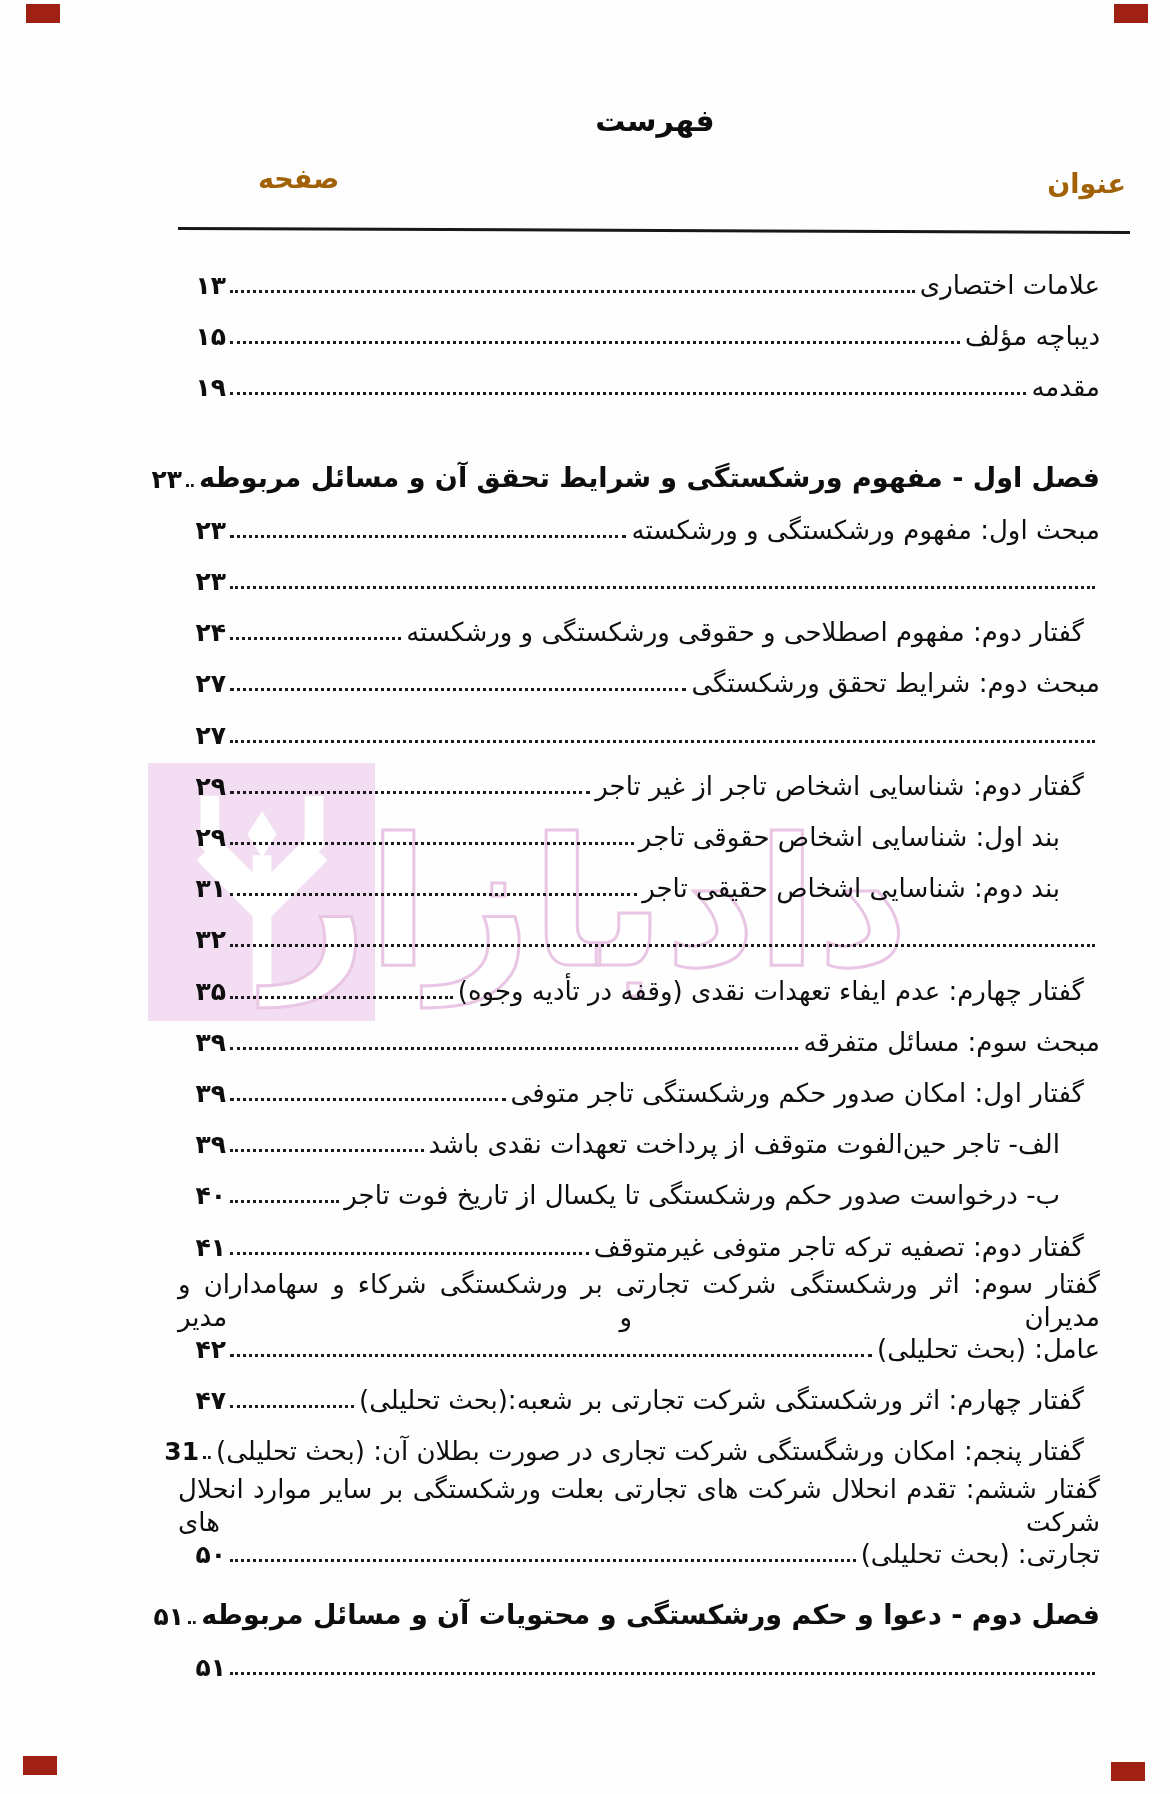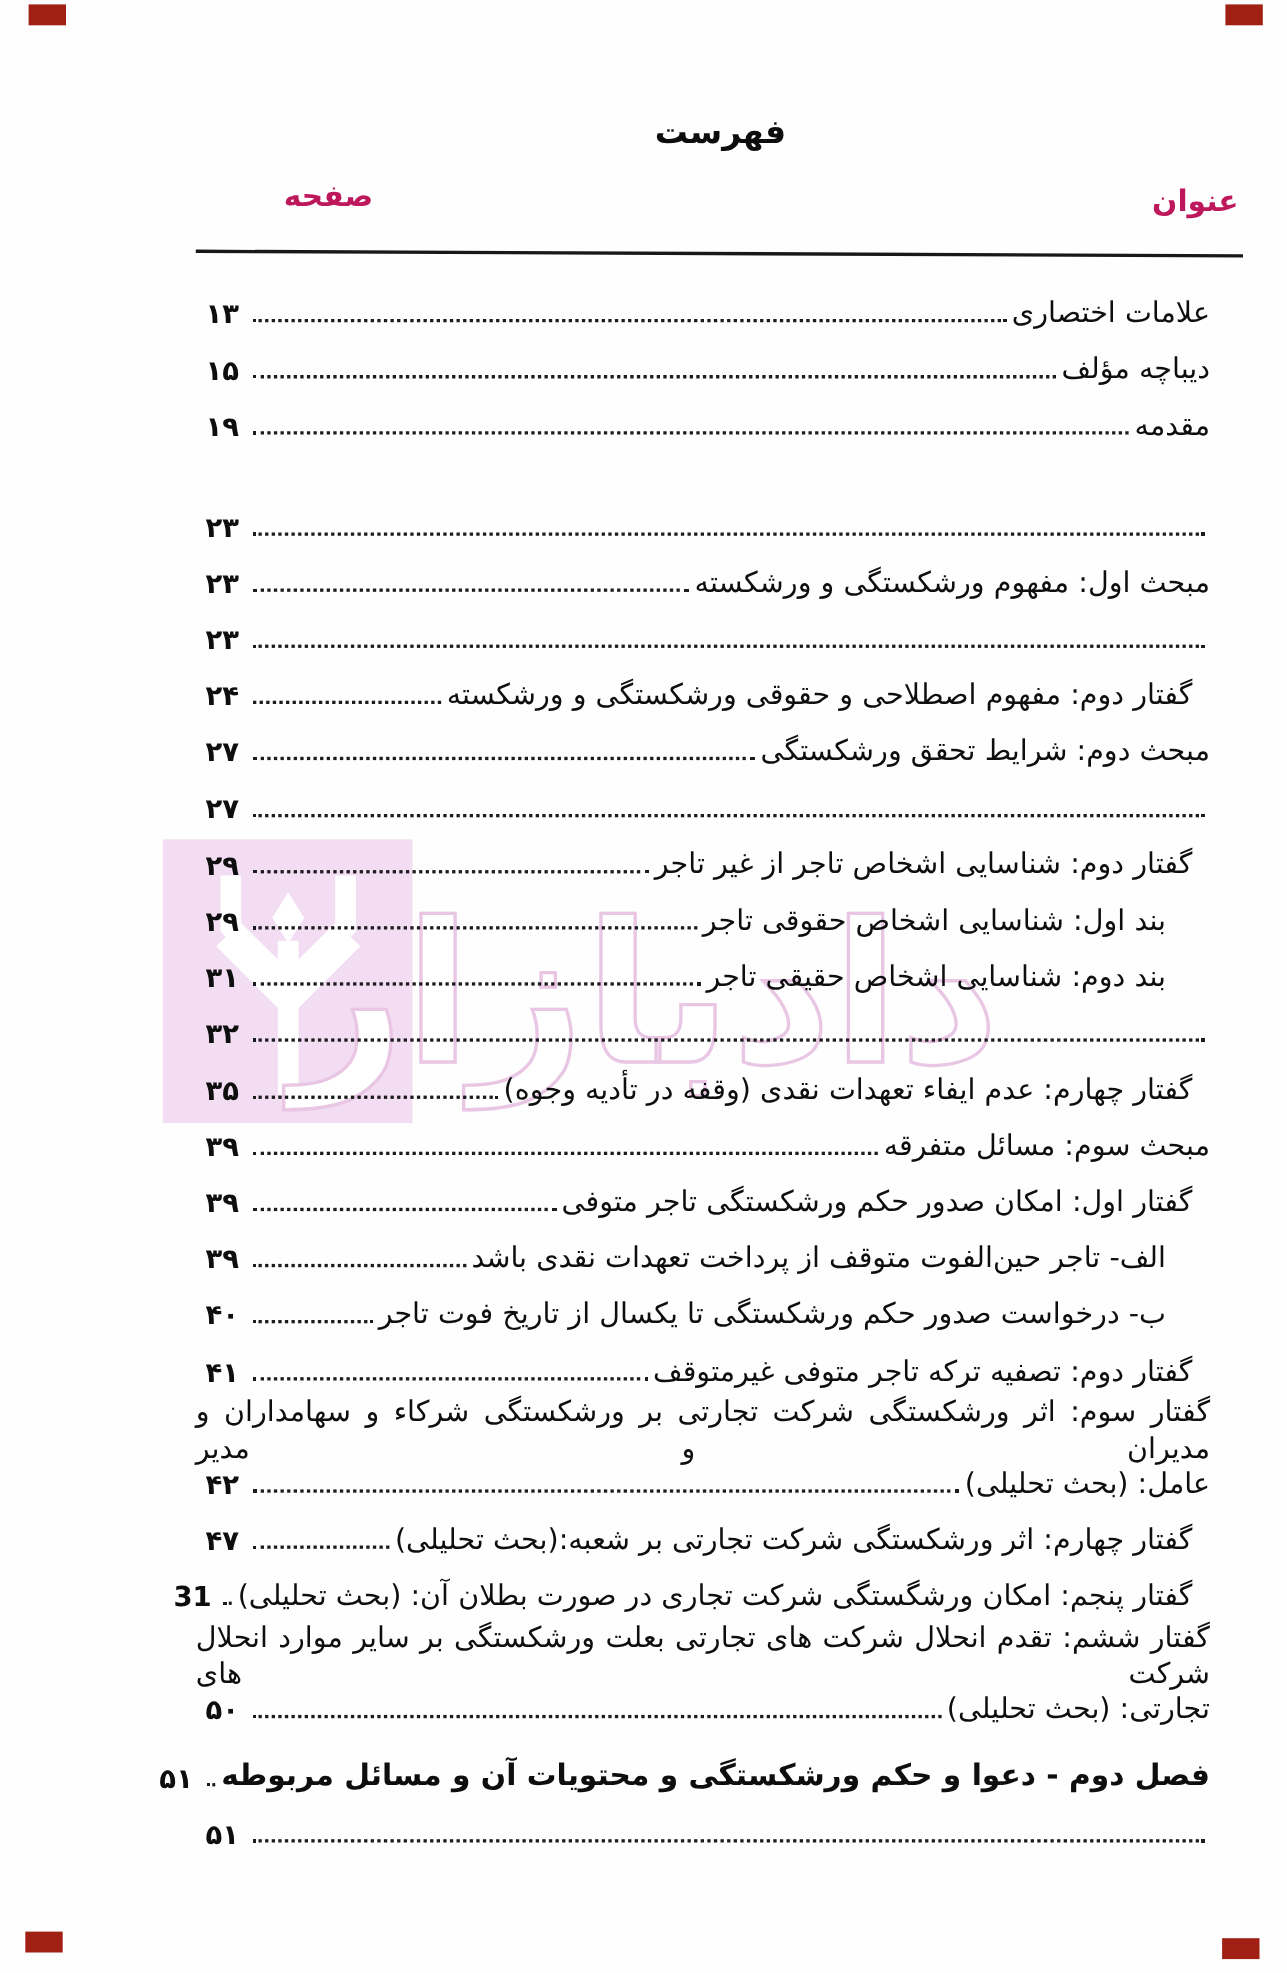--- a/index.html
+++ b/index.html
@@ -33,21 +33,21 @@
     text-stroke:3px #e9c6e4;
     white-space:nowrap;overflow:visible;
   }
 
   
   .doc-title{
     position:absolute;top:103px;left:0;right:0;height:44px;
     text-align:center;transform:translateX(70px);
     font-size:30px;font-weight:bold;color:#0d0d0d;z-index:2;
   }
-  .col-head{position:absolute;font-size:27px;font-weight:bold;color:#be185d;z-index:2;}
+  .col-head{position:absolute;font-size:27px;font-weight:bold;color:#a16207;z-index:2;}
   .col-head.right{right:44px;top:168px;} 
   .col-head.left{left:258px;top:163px;}  
   .head-rule{
     position:absolute;left:178px;top:229px;width:952px;height:3px;
     background:#181818;transform:rotate(0.25deg);z-index:2;
   }
 
   
   #rows{position:absolute;inset:0;z-index:1;}
   .row{
@@ -55,21 +55,21 @@
     display:flex;align-items:flex-end;
     font-size:26px;color:#0e0e0e;line-height:1.25;
   }
   .row .t{white-space:nowrap;order:0;}
   .row .leader{
     flex:1;order:1;height:0;
     border-bottom:3px dotted #1c1c1c;
     margin:0 5px 8px 4px;min-width:8px;
   }
   .row .n{
-    order:2;min-width:48px;text-align:center;
+    order:2;min-width:48px;text-align:right;
     font-size:25px;font-weight:bold;white-space:nowrap;
   }
   .row.lvl1 .t{padding-right:16px;}
   .row.lvl2 .t{padding-right:40px;}
   .row.bold{font-weight:bold;font-size:27px;}
   .row.justify{display:block;text-align:justify;text-align-last:justify;}
   .row.justify .t{white-space:normal;}
 </style>
 </head>
 <body>
@@ -106,20 +106,21 @@
         <span class="t">دیباچه مؤلف</span>
         <span class="leader"></span>
         <span class="n">۱۵</span>
       </div>
       <div class="row lvl0" style="top: 357px;">
         <span class="t">مقدمه</span>
         <span class="leader"></span>
         <span class="n">۱۹</span>
       </div>
       <div class="row lvl0 bold" style="top: 449px;">
+        <span class="t">فصل اول - مفهوم ورشکستگی و شرایط تحقق آن و مسائل مربوطه</span>
         <span class="leader"></span>
         <span class="n">۲۳</span>
       </div>
       <div class="row lvl0" style="top: 500px;">
         <span class="t">مبحث اول: مفهوم ورشکستگی و ورشکسته</span>
         <span class="leader"></span>
         <span class="n">۲۳</span>
       </div>
       <div class="row lvl1" style="top: 551px;">
         <span class="leader"></span>

